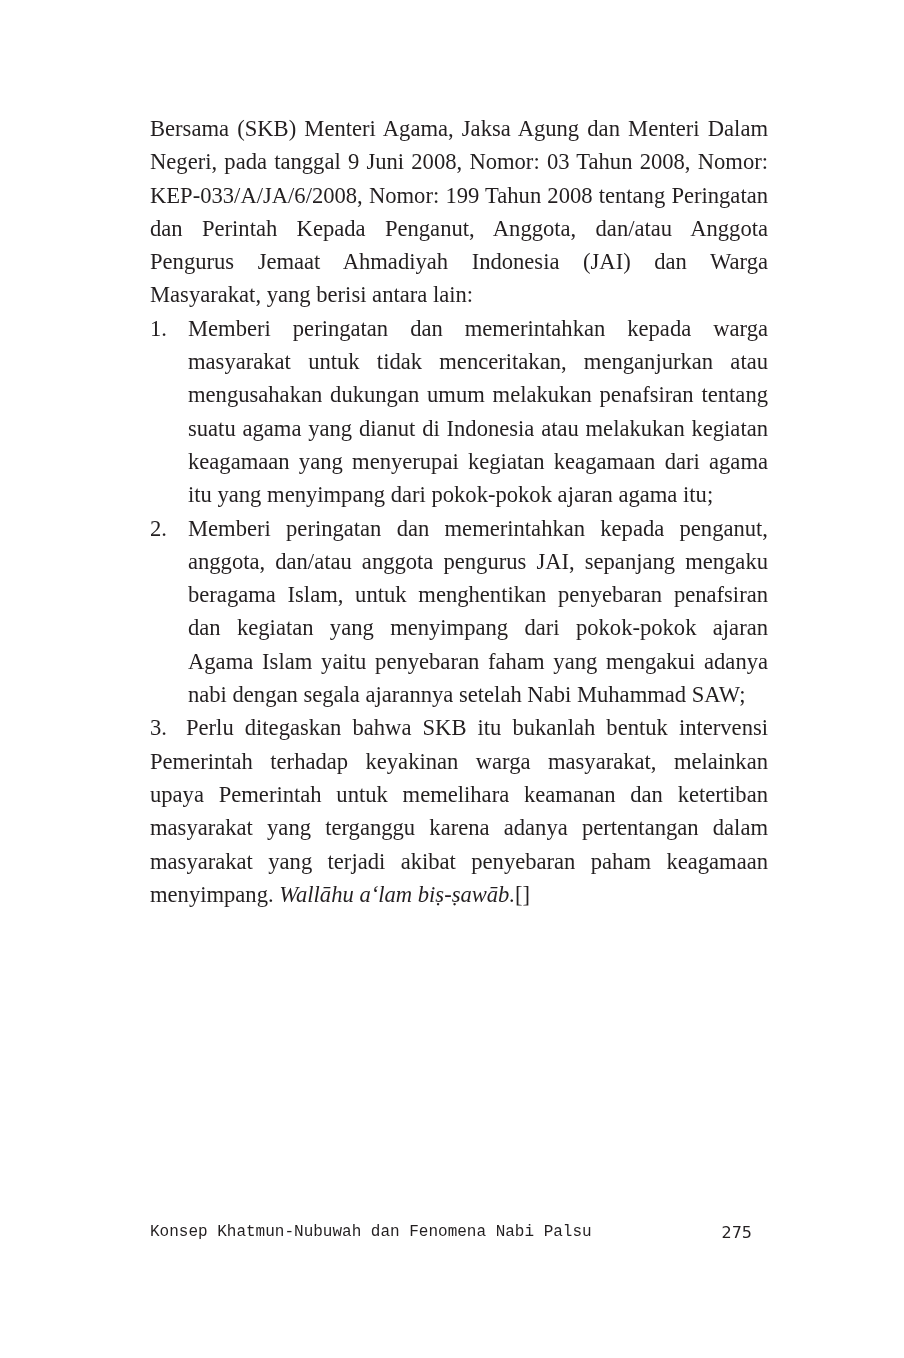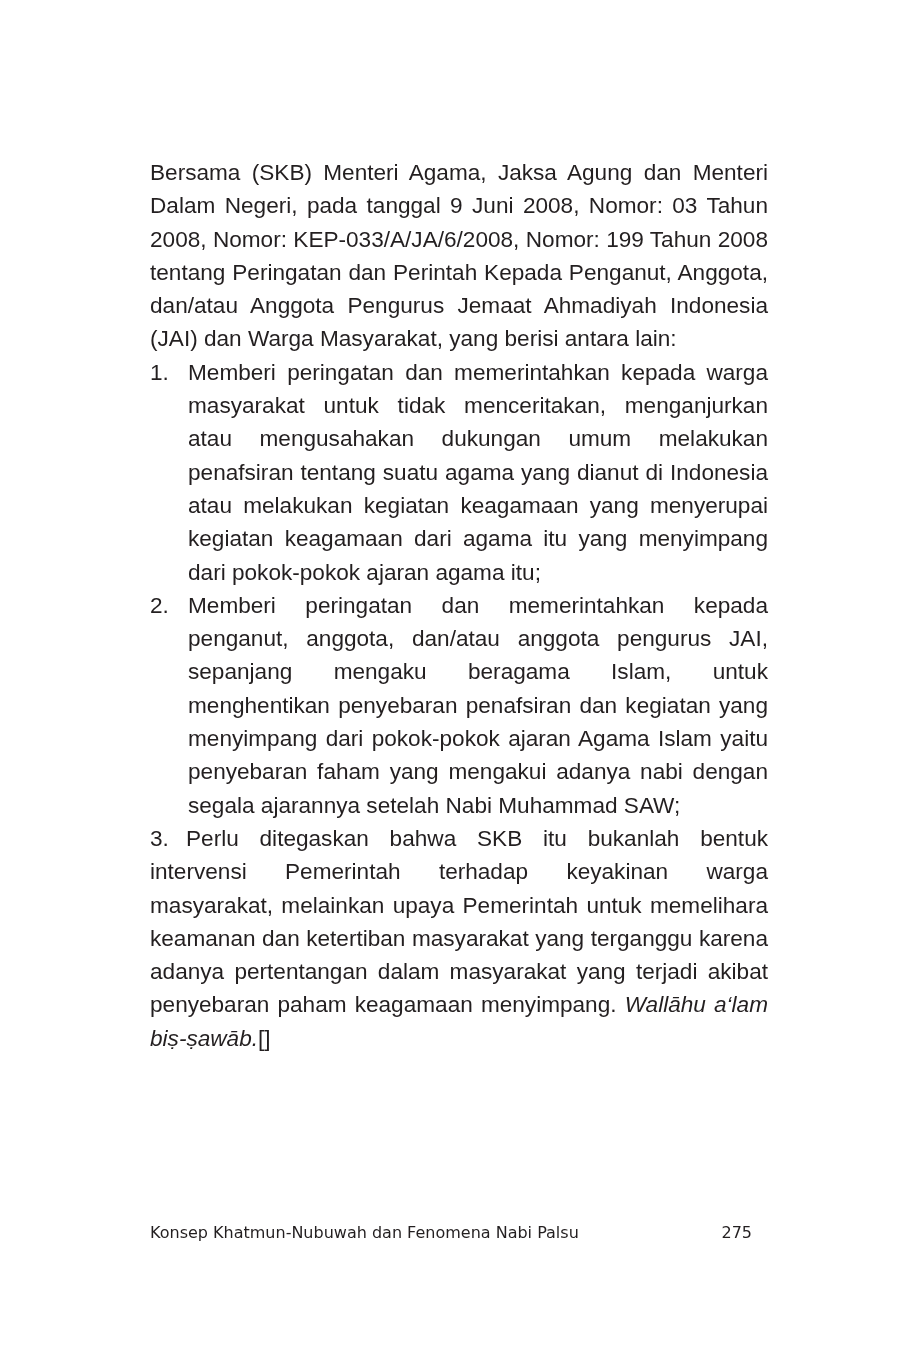--- a/index.html
+++ b/index.html
@@ -1,27 +1,27 @@
 <!DOCTYPE html>
 <html><head>
 <meta charset="utf-8">
 <style>
   html, body { margin: 0; padding: 0; background: #ffffff; }
   body { width: 904px; height: 1358px; position: relative; overflow: hidden; }
   .page { position: absolute; left: 150px; top: 112px; width: 618px; color: #231f20;
-    font-family: Liberation Sans, sans-serif; font-size: 22.6px; line-height: 33.3px; margin-top: 44px; }
+    font-family: Liberation Serif, serif; font-size: 22.6px; line-height: 33.3px; }
   .para { text-align: justify; margin: 0; }
   .indent { text-indent: 36px; }
   ol.items { list-style: none; margin: 0; padding: 0; }
   ol.items li { position: relative; padding-left: 38px; text-align: justify; }
   ol.items li .num { position: absolute; left: 0; top: 0; }
   .italic { font-style: italic; }
   .footer { position: absolute; left: 150px; top: 1223px; width: 618px; height: 26px;
     font-family: "DejaVu Sans", "Liberation Sans", sans-serif; font-size: 16px; color: #231f20; }
-  .footer .title { position: absolute; left: 0; top: 0; }
+  .footer .title { position: absolute; left: 0; top: 0; font-family: Liberation Mono, monospace; }
   .footer .pageno { position: absolute; right: 16px; top: 0; }
 </style>
 </head>
 <body>
 
 <div class="page">
   <p class="para">Bersama (SKB) Menteri Agama, Jaksa Agung dan Menteri Dalam Negeri, pada tanggal 9 Juni 2008, Nomor: 03 Tahun 2008, Nomor: KEP-033/A/JA/6/2008, Nomor: 199 Tahun 2008 tentang Peringatan dan Perintah Kepada Penganut, Anggota, dan/atau Anggota Pengurus Jemaat Ahmadiyah Indonesia (JAI) dan Warga Masyarakat, yang berisi antara lain:</p>
 
   <ol class="items">
     <li>

